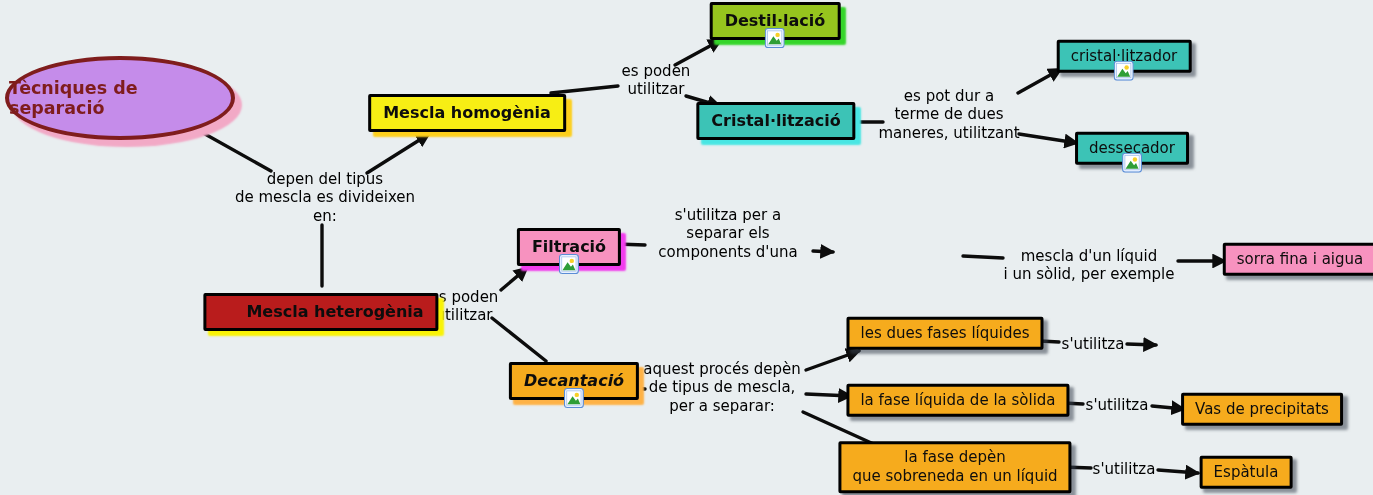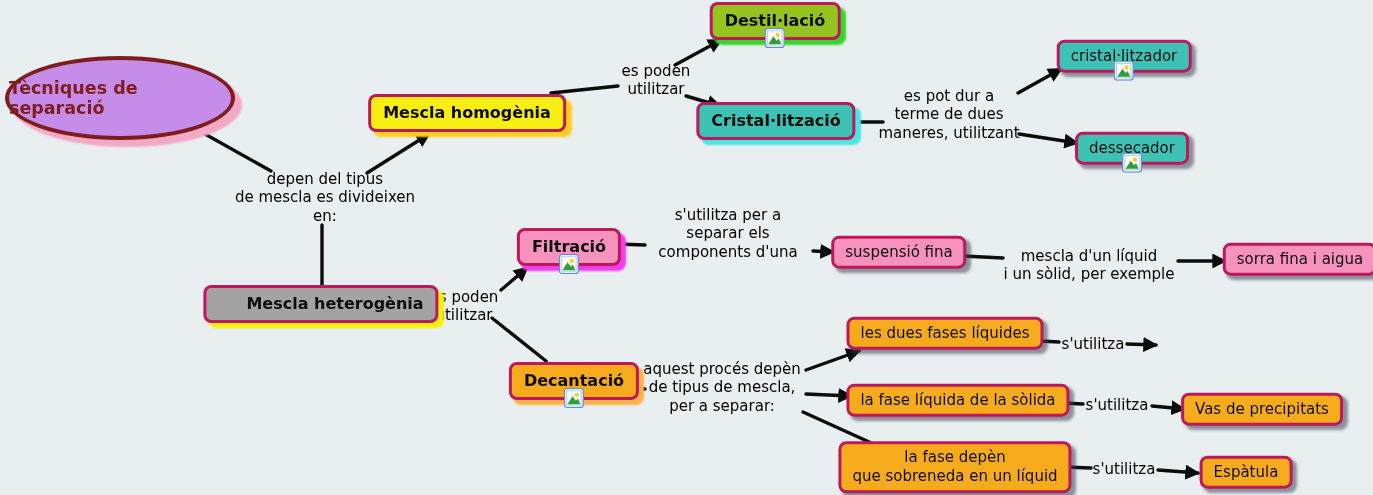--- a/index.html
+++ b/index.html
@@ -2,39 +2,39 @@
 <html><head>
 <meta charset="utf-8">
 <style>
   html,body{margin:0;padding:0;}
   body{font-family:"DejaVu Sans","Liberation Sans",sans-serif;}
   .canvas{position:relative;width:1373px;height:495px;background:#e9eef0;overflow:hidden;}
   .wires{position:absolute;left:0;top:0;width:1373px;height:495px;}
   .node{
     position:absolute;transform:translate(-50%,-50%);
     display:flex;align-items:center;justify-content:center;
-    border:3px solid #be185d;border-radius:8px;
+    border:3px solid #000000;border-radius:2px;
     color:#0d0d0d;font-size:15px;white-space:nowrap;text-align:center;
     padding:4px 11px;line-height:1.25;z-index:2;
   }
   .node.bold{font-weight:bold;font-size:16px;padding:6px 12px;}
   .node.multiline{white-space:pre-line;}
   .ellipse{
     position:absolute;transform:translate(-50%,-50%);
     width:222px;height:76px;border:4px solid #7f1d1d;border-radius:50%;
     display:flex;align-items:center;justify-content:center;
     font-weight:bold;font-size:17.5px;color:#7f1d1d;z-index:2;
     box-shadow:7px 7px 2px #f2a9c6;
   }
   .glow-gold{box-shadow:5px 5px 2px #fdcf1c;}
   .glow-yellow{box-shadow:5px 5px 2px #f9f306;}
   .glow-green{box-shadow:5px 5px 2px #35d52a;}
   .glow-cyan{box-shadow:5px 5px 2px #49e6e3;}
   .glow-magenta{box-shadow:5px 5px 2px #f23ded;}
-  .glow-orange{box-shadow:5px 5px 2px #feb246;}
+  .glow-orange{box-shadow:5px 5px 2px #feb246;font-style:italic;}
   .shadow-dark{box-shadow:4px 4px 3px rgba(60,70,82,0.55);}
   .ltext{
     position:absolute;transform:translate(-50%,-50%);
     font-size:15px;line-height:1.22;color:#000000;text-align:center;
     white-space:pre-line;z-index:1;
   }
   .imgwrap{
     position:absolute;left:50%;bottom:-11px;transform:translateX(-50%);
     width:20px;height:20px;line-height:0;z-index:3;
   }
@@ -118,35 +118,34 @@
     <span class="imgwrap">
       <svg viewBox="0 0 18 18">
           <rect x="0.5" y="0.5" width="17" height="17" rx="2.5" fill="#e8f1ff" stroke="#5b8dd6"></rect>
           <rect x="2.6" y="2.6" width="12.8" height="12.8" fill="#ffffff" stroke="#9bb8e8" stroke-width="0.6"></rect>
           <circle cx="11.6" cy="6.2" r="2" fill="#f7d028"></circle>
           <path d="M3.2 14.6 L7.8 7.4 L10.8 11.4 L12.6 9.4 L14.8 14.6 Z" fill="#2f9e37"></path>
         </svg>
     </span>
   </div>
 
-  <div class="node bold glow-yellow" style="left: 321px; top: 304px; background-color: #a3a3a3; padding-left: 40px;">Mescla heterogènia</div>
+  <div class="node bold glow-yellow" style="left: 321px; top: 312px; background-color: #b91c1c; padding-left: 40px;">Mescla heterogènia</div>
 
   <div class="node bold glow-magenta" style="left: 569px; top: 247px; background-color: rgb(247, 146, 191);">
     <span>Filtració</span>
     <span class="imgwrap">
       <svg viewBox="0 0 18 18">
           <rect x="0.5" y="0.5" width="17" height="17" rx="2.5" fill="#e8f1ff" stroke="#5b8dd6"></rect>
           <rect x="2.6" y="2.6" width="12.8" height="12.8" fill="#ffffff" stroke="#9bb8e8" stroke-width="0.6"></rect>
           <circle cx="11.6" cy="6.2" r="2" fill="#f7d028"></circle>
           <path d="M3.2 14.6 L7.8 7.4 L10.8 11.4 L12.6 9.4 L14.8 14.6 Z" fill="#2f9e37"></path>
         </svg>
     </span>
   </div>
 
-  <div class="node shadow-dark" style="left: 899px; top: 252px; background-color: rgb(247, 146, 191);">suspensió fina</div>
 
   <div class="node shadow-dark" style="left: 1300px; top: 259px; background-color: rgb(247, 146, 191);">sorra fina i aigua</div>
 
   <div class="node bold glow-orange" style="left: 574px; top: 381px; background-color: rgb(246, 171, 29);">
     <span>Decantació</span>
     <span class="imgwrap">
       <svg viewBox="0 0 18 18">
           <rect x="0.5" y="0.5" width="17" height="17" rx="2.5" fill="#e8f1ff" stroke="#5b8dd6"></rect>
           <rect x="2.6" y="2.6" width="12.8" height="12.8" fill="#ffffff" stroke="#9bb8e8" stroke-width="0.6"></rect>
           <circle cx="11.6" cy="6.2" r="2" fill="#f7d028"></circle>

